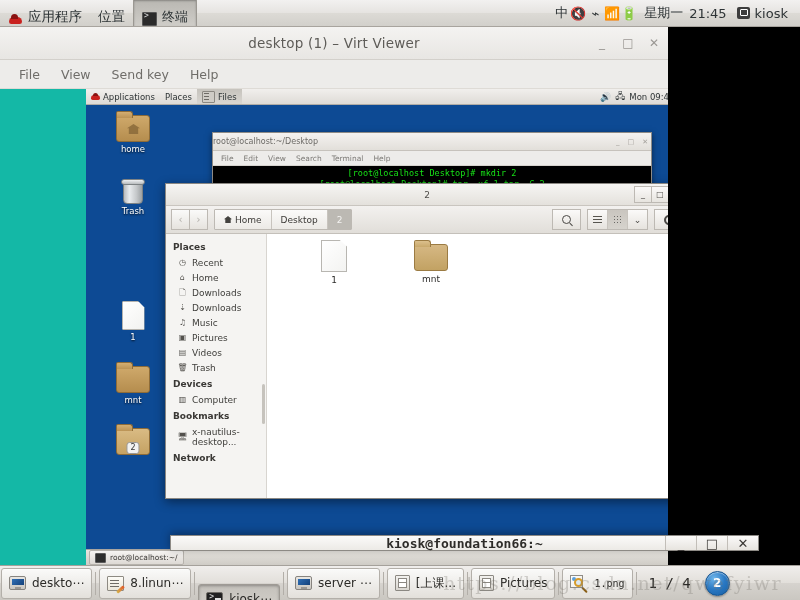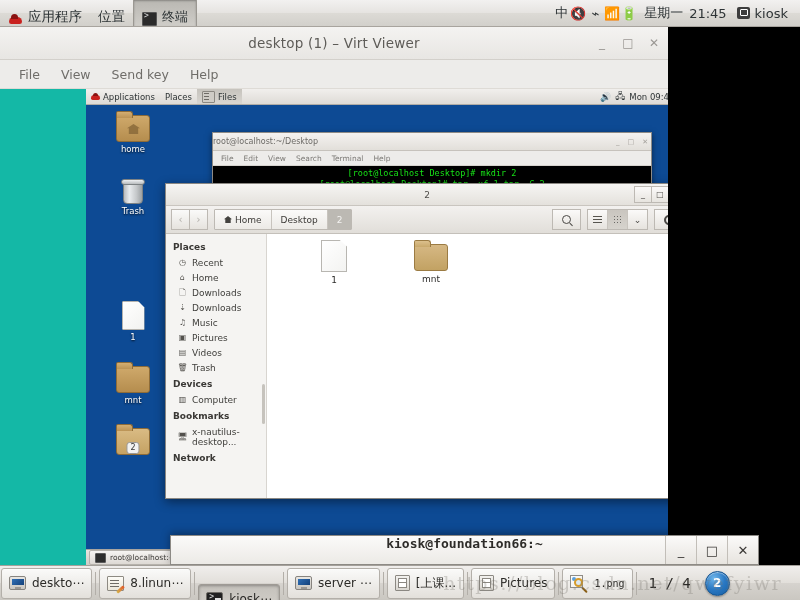--- a/index.html
+++ b/index.html
@@ -324,25 +324,25 @@
   .gtb-item{
     display:flex;align-items:center;gap:4px;height:13px;padding:0 5px;
     background:linear-gradient(to bottom,#f6f4f2,#ddd9d4);
     border:1px solid #b6b2ac;border-radius:2px;
     font-size:7.5px;color:#3c3a37;max-width:105px;overflow:hidden;white-space:nowrap;
   }
   .gtb-termico{width:9px;height:8px;background:#2d2d2d;border:1px solid #5a5a5a;border-radius:1px;flex:0 0 auto;}
 
   
   .host-term{
-    position:absolute;left:170px;top:535px;width:589px;height:30px;
+    position:absolute;left:170px;top:535px;width:589px;height:16px;
     background:linear-gradient(to bottom,#fbfaf9,#eceae6);
     border:1px solid #8d8a85;box-sizing:border-box;
     box-shadow:0 -2px 8px rgba(0,0,0,.35);
-    display:flex;justify-content:center;
+    display:flex;align-items:center;justify-content:center;
     z-index:20;
   }
   .host-term-title{font-size:13px;color:#2e2c29;font-weight:bold;
     font-family:"DejaVu Sans Mono","Liberation Mono",monospace;}
   .ht-btns{position:absolute;right:0;top:0;height:100%;display:flex;align-items:stretch;}
   .ht-btns span{
     width:30px;display:flex;align-items:center;justify-content:center;
     border-left:1px solid #c2beb8;color:#3b3936;font-size:13px;
     background:linear-gradient(to bottom,#fbfaf9,#e7e4df);
   }

